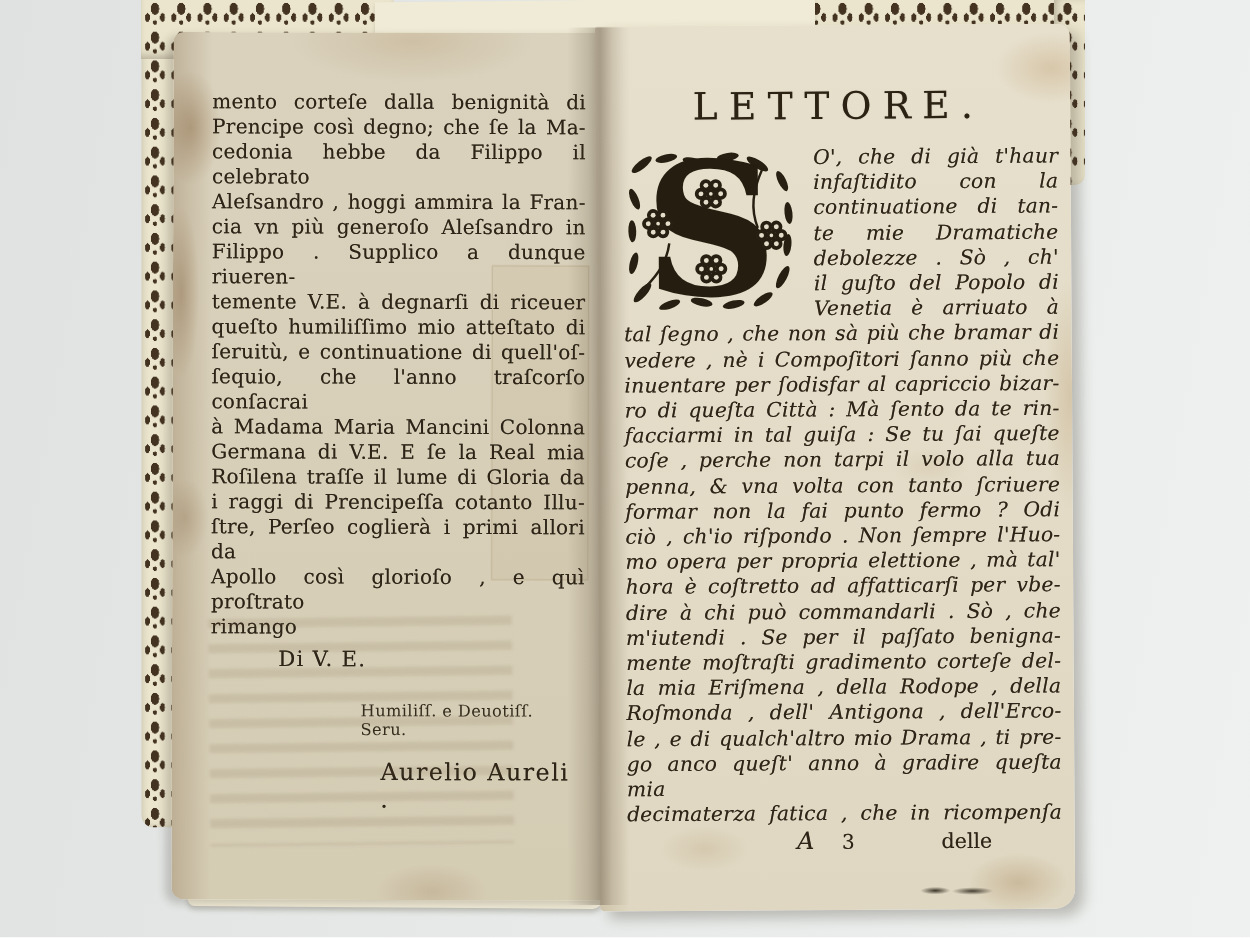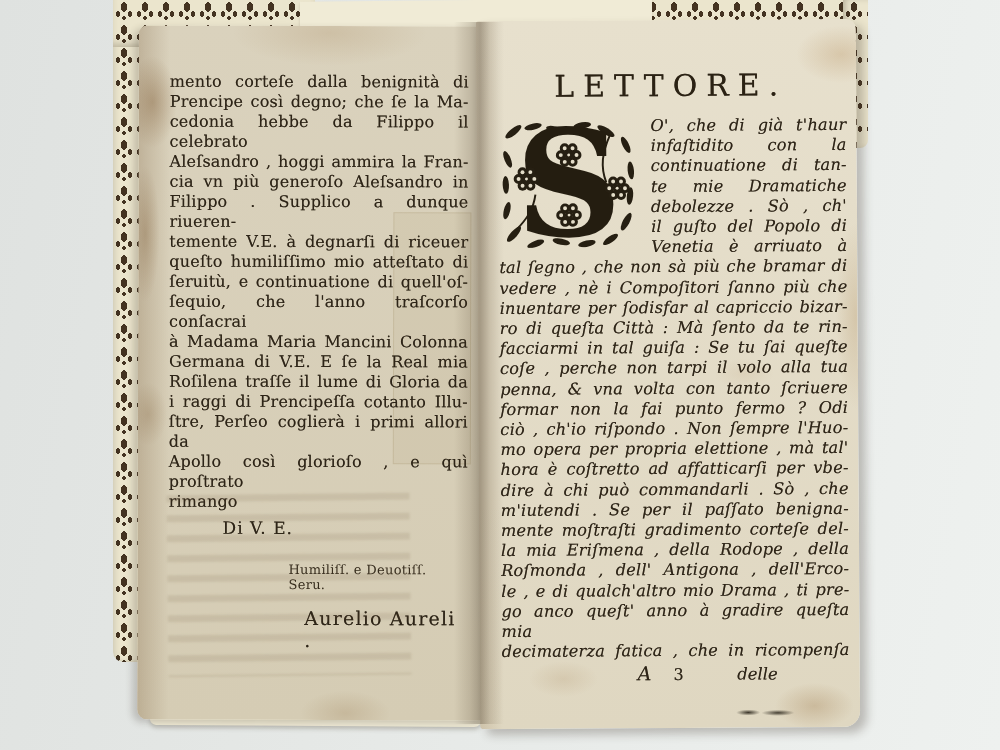--- a/index.html
+++ b/index.html
@@ -105,21 +105,21 @@
     margin-top:48px; text-align:center;
     font-size:30px; letter-spacing:9px; text-indent:9px;
     color:#2b2214; text-shadow:0 0 .6px rgba(43,34,20,.6);
   }
   .rp-text{ position:relative; margin:13px 10px 0 22px; }
   .dropcap{ float:left; margin:3px 12px 6px 0; }
   .sig-row{ display:flex; align-items:baseline; margin-top:1px;
     text-shadow:0 0 .5px rgba(45,36,23,.5);}
   .sig-a{ margin-left:136px; font-style:italic; font-size:19px; }
   .sig-n{ margin-left:22px; font-size:16px; }
-  .catchword{ margin-left:auto; margin-right:72px; font-style:italic; font-size:16.5px; }
+  .catchword{ margin-left:auto; margin-right:56px; font-size:16.5px; }
   .ink-smudge{
     position:absolute; left:255px; top:688px; width:66px; height:10px;
     background:
       radial-gradient(ellipse 16px 4px at 20% 50%, rgba(30,25,15,.85), rgba(30,25,15,0) 75%),
       radial-gradient(ellipse 22px 4px at 65% 55%, rgba(30,25,15,.8), rgba(30,25,15,0) 75%);
   }
 </style>
 </head>
 <body>
 

